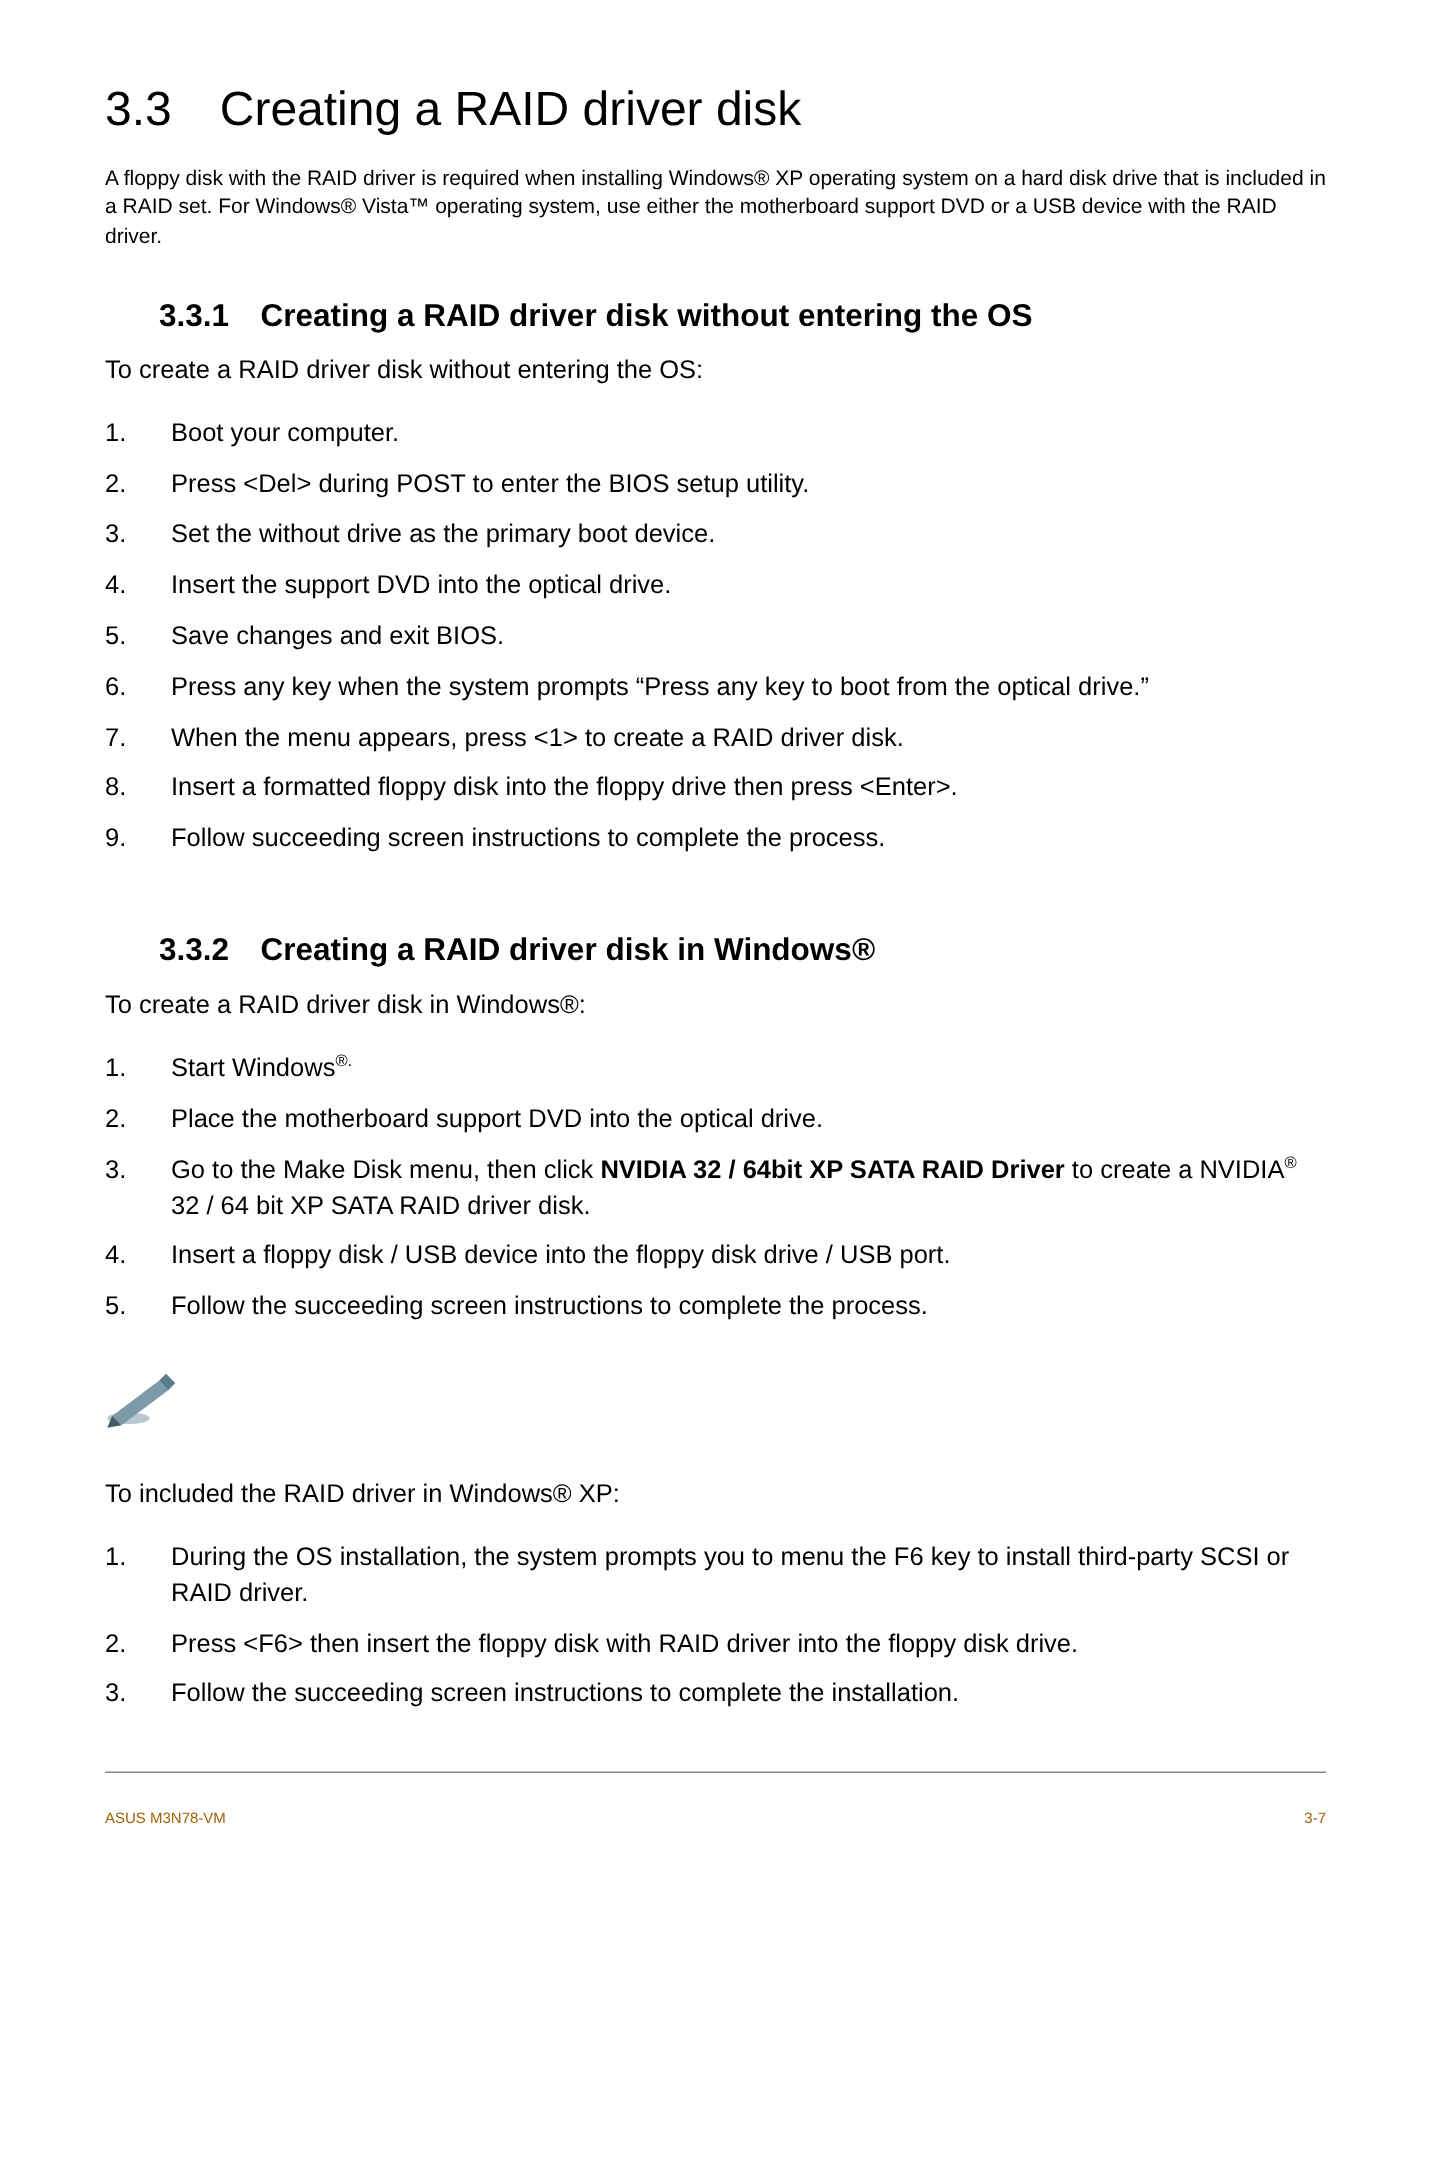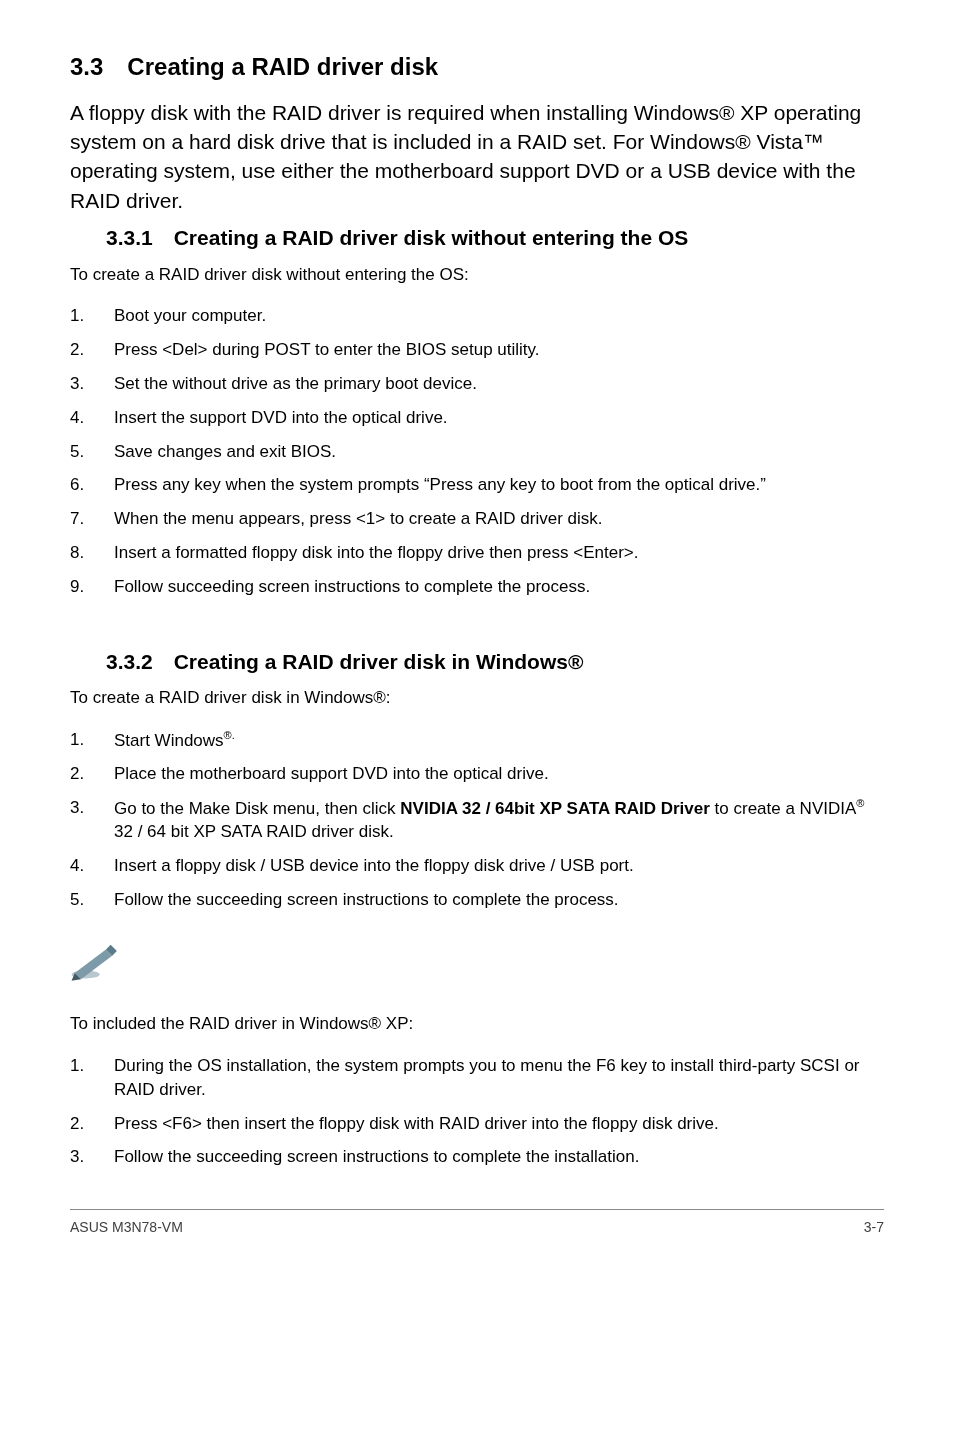--- a/index.html
+++ b/index.html
@@ -9,27 +9,27 @@
     }
     body {
       font-family: Arial, Helvetica, sans-serif;
       background: #fff;
       color: #000;
       width: 954px;
       padding: 50px 70px 30px 70px;
       line-height: 1.4;
     }
     h1 {
-      font-size: 24px;
-      font-weight: bold;
+      font-size: 32px;
+      font-weight: normal;
       margin-bottom: 14px;
     }
     .intro-p {
-      font-size: 21px;
-      margin-bottom: 8px;
+      font-size: 14px;
+      margin-bottom: 28px;
     }
     sup {
       font-size: 0.65em;
       vertical-align: super;
     }
     h2 {
       font-size: 21px;
       font-weight: bold;
       margin-bottom: 10px;
       margin-left: 36px;
@@ -69,24 +69,24 @@
       padding: 6px 0;
     }
     .pencil-icon svg {
       width: 50px;
       height: 40px;
     }
     .footer {
       display: flex;
       justify-content: space-between;
       border-top: 1px solid #888;
-      padding-top: 8px;
+      padding-top: 24px;
       margin-top: 40px;
-      font-size: 14px;
-      color: #404040;
+      font-size: 10px;
+      color: #a16207;
     }
     .section-gap {
       height: 18px;
     }
   </style>
 </head>
 <body>
 
 <h1>3.3 Creating a RAID driver disk</h1>
 

